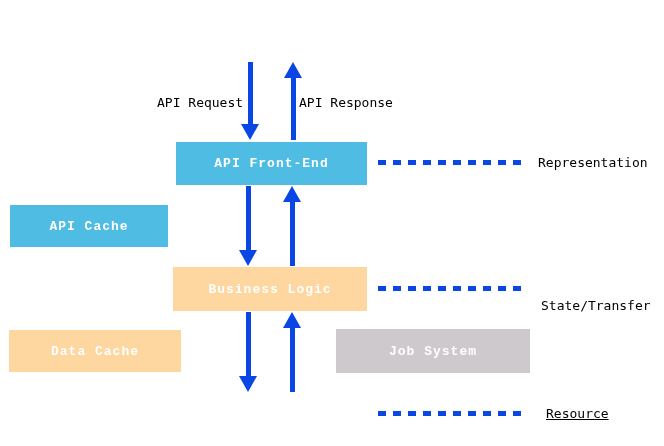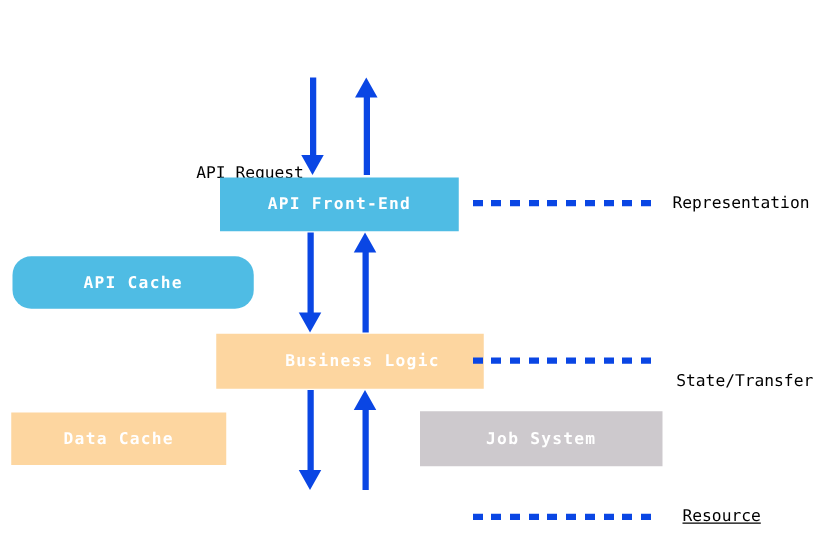--- a/index.html
+++ b/index.html
@@ -40,20 +40,21 @@
   .box {
     position: absolute;
     display: flex;
     align-items: center;
     justify-content: center;
     font-size: 13px;
     font-weight: bold;
     color: var(--box-text);
     letter-spacing: 1px;
     white-space: nowrap;
+    font-family: Liberation Mono, monospace;
   }
   .box.cyan   { background: var(--box-cyan); }
   .box.orange { background: var(--box-orange); }
   .box.gray   { background: var(--box-gray); }
 
   .arrow { position: absolute; width: 18px; }
   .arrow .shaft {
     position: absolute;
     left: 50%;
     width: 5px;
@@ -94,38 +95,39 @@
 
 
   <div class="arrow down" style="left:241px; top:62px; height:78px;">
     <div class="shaft"></div>
     <div class="head"></div>
   </div>
   <div class="arrow up" style="left:284px; top:62px; height:78px;">
     <div class="shaft"></div>
     <div class="head"></div>
   </div>
-  <div class="flow-label" style="left:157px; top:95px;margin-top:36px;">API Request</div>
+  <div class="flow-label" style="left:157px; top:95px;">API Request</div>
+  <div class="flow-label" style="left:299px; top:95px;">API Response</div>
 
   <div class="box cyan" style="left:176px; top:142px; width:191px; height:43px;">API Front-End</div>
   <div class="dash-line" style="top:160px;"></div>
   <div class="layer-label" style="left:538px; top:155px;">Representation</div>
 
-  <div class="box cyan" style="left:10px; top:205px; width:193px; height:42px;border-radius:15px;">API Cache</div>
+  <div class="box cyan" style="left:10px; top:205px; width:158px; height:42px;">API Cache</div>
 
   <div class="arrow down" style="left:239px; top:186px; height:80px;">
     <div class="shaft"></div>
     <div class="head"></div>
   </div>
   <div class="arrow up" style="left:283px; top:186px; height:80px;">
     <div class="shaft"></div>
     <div class="head"></div>
   </div>
 
-  <div class="box orange" style="left:173px; top:267px; width:194px; height:44px;padding-left:20px;">Business Logic</div>
+  <div class="box orange" style="left:173px; top:267px; width:194px; height:44px;">Business Logic</div>
   <div class="dash-line" style="top:286px;"></div>
   <div class="layer-label" style="left:541px; top:298px;">State/Transfer</div>
 
   <div class="box orange" style="left:9px; top:330px; width:172px; height:42px;">Data Cache</div>
   <div class="box gray" style="left:336px; top:329px; width:194px; height:44px;">Job System</div>
 
   <div class="arrow down" style="left:239px; top:312px; height:80px;">
     <div class="shaft"></div>
     <div class="head"></div>
   </div>

